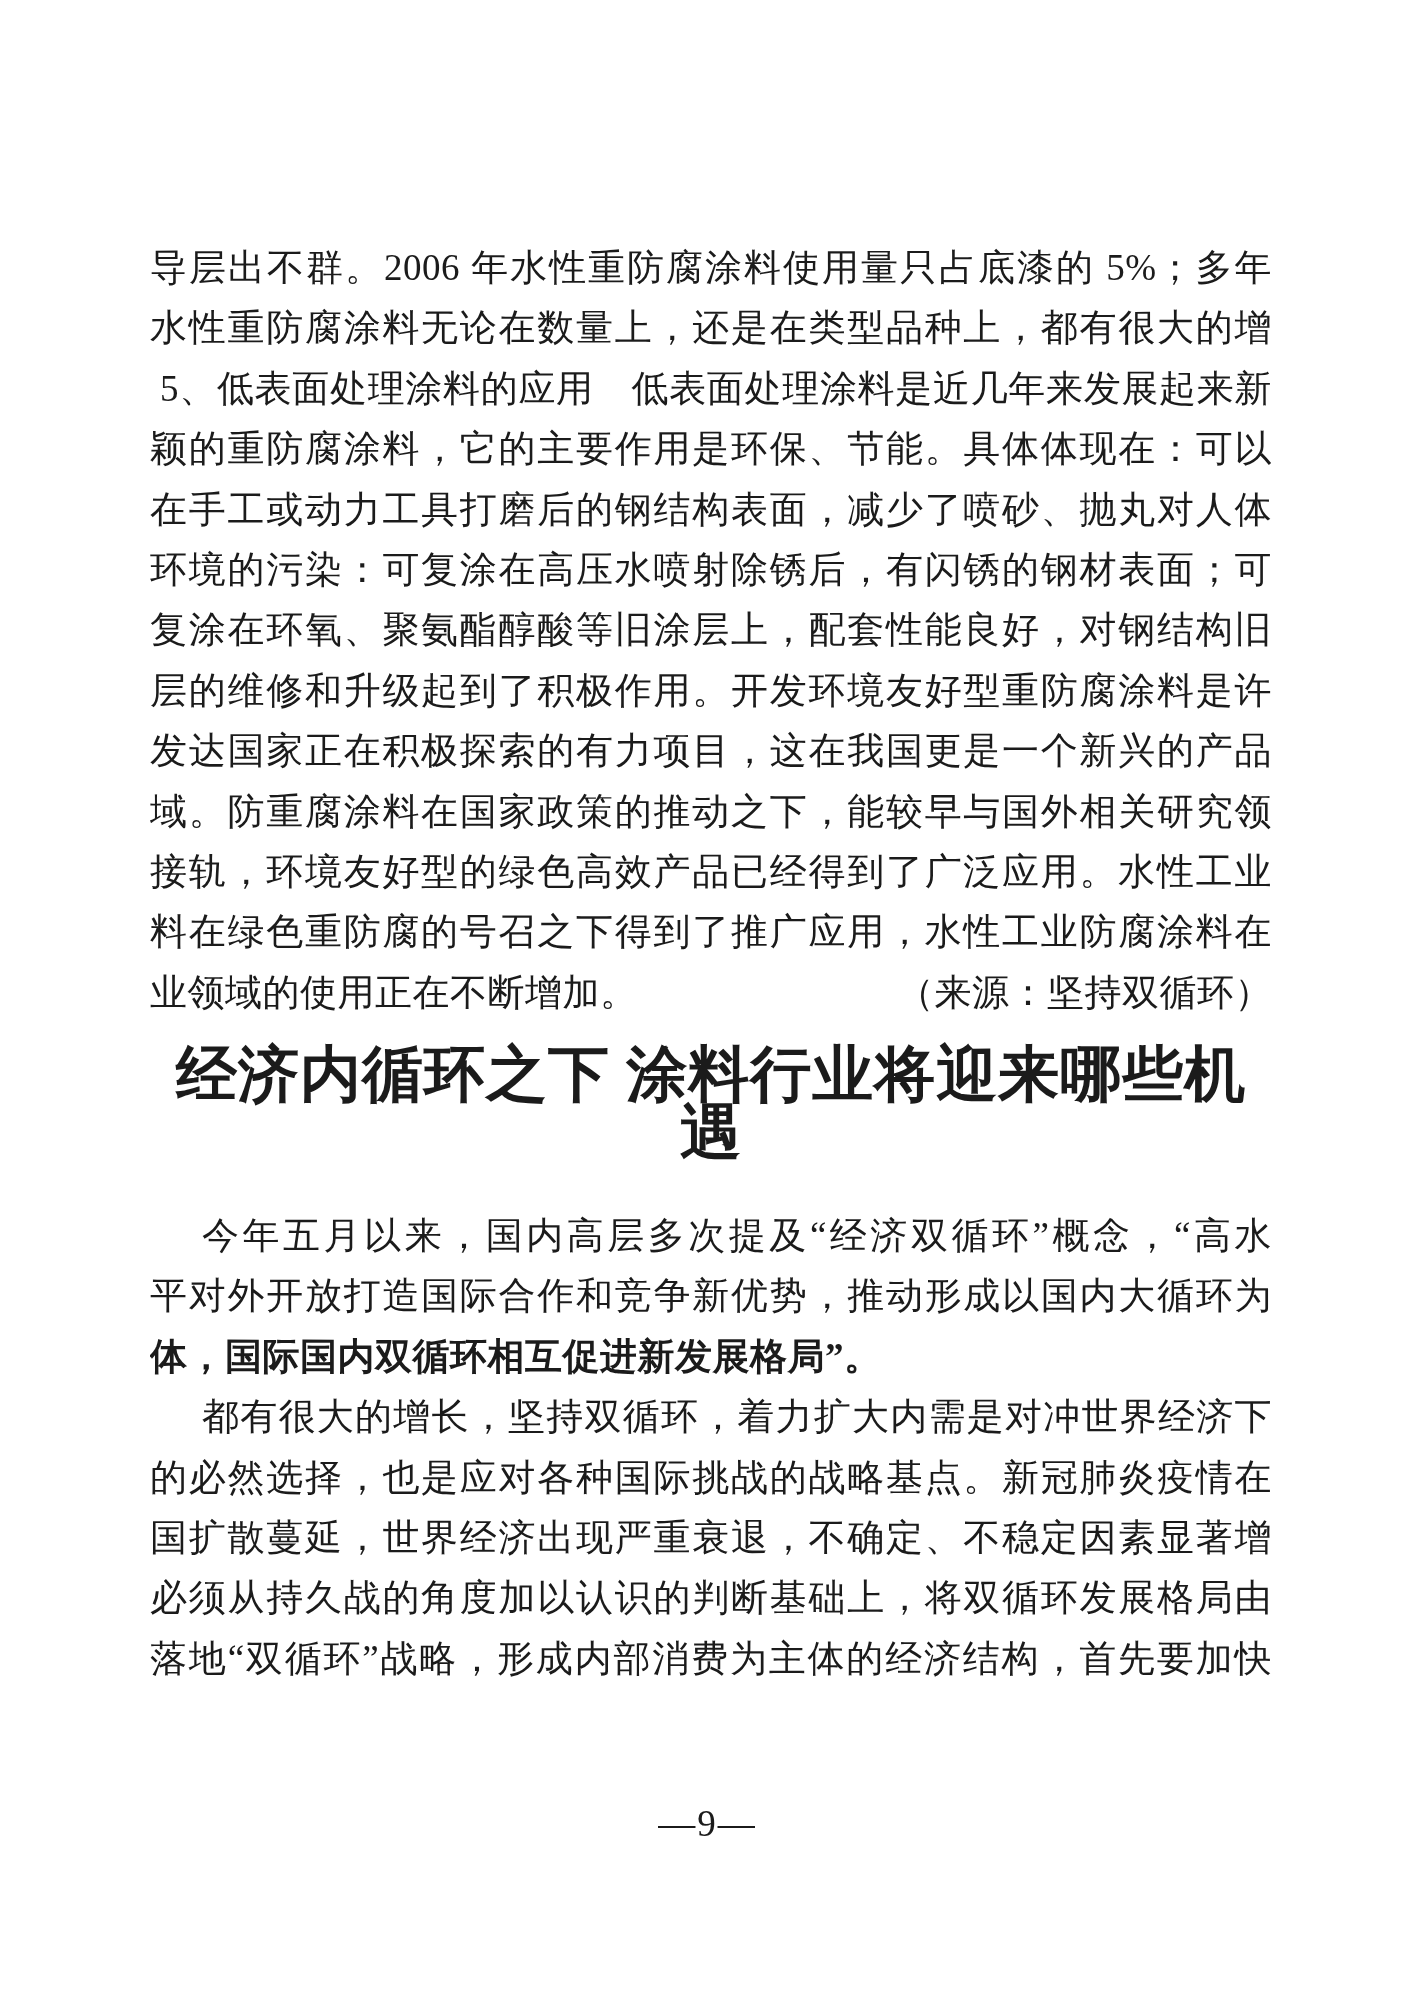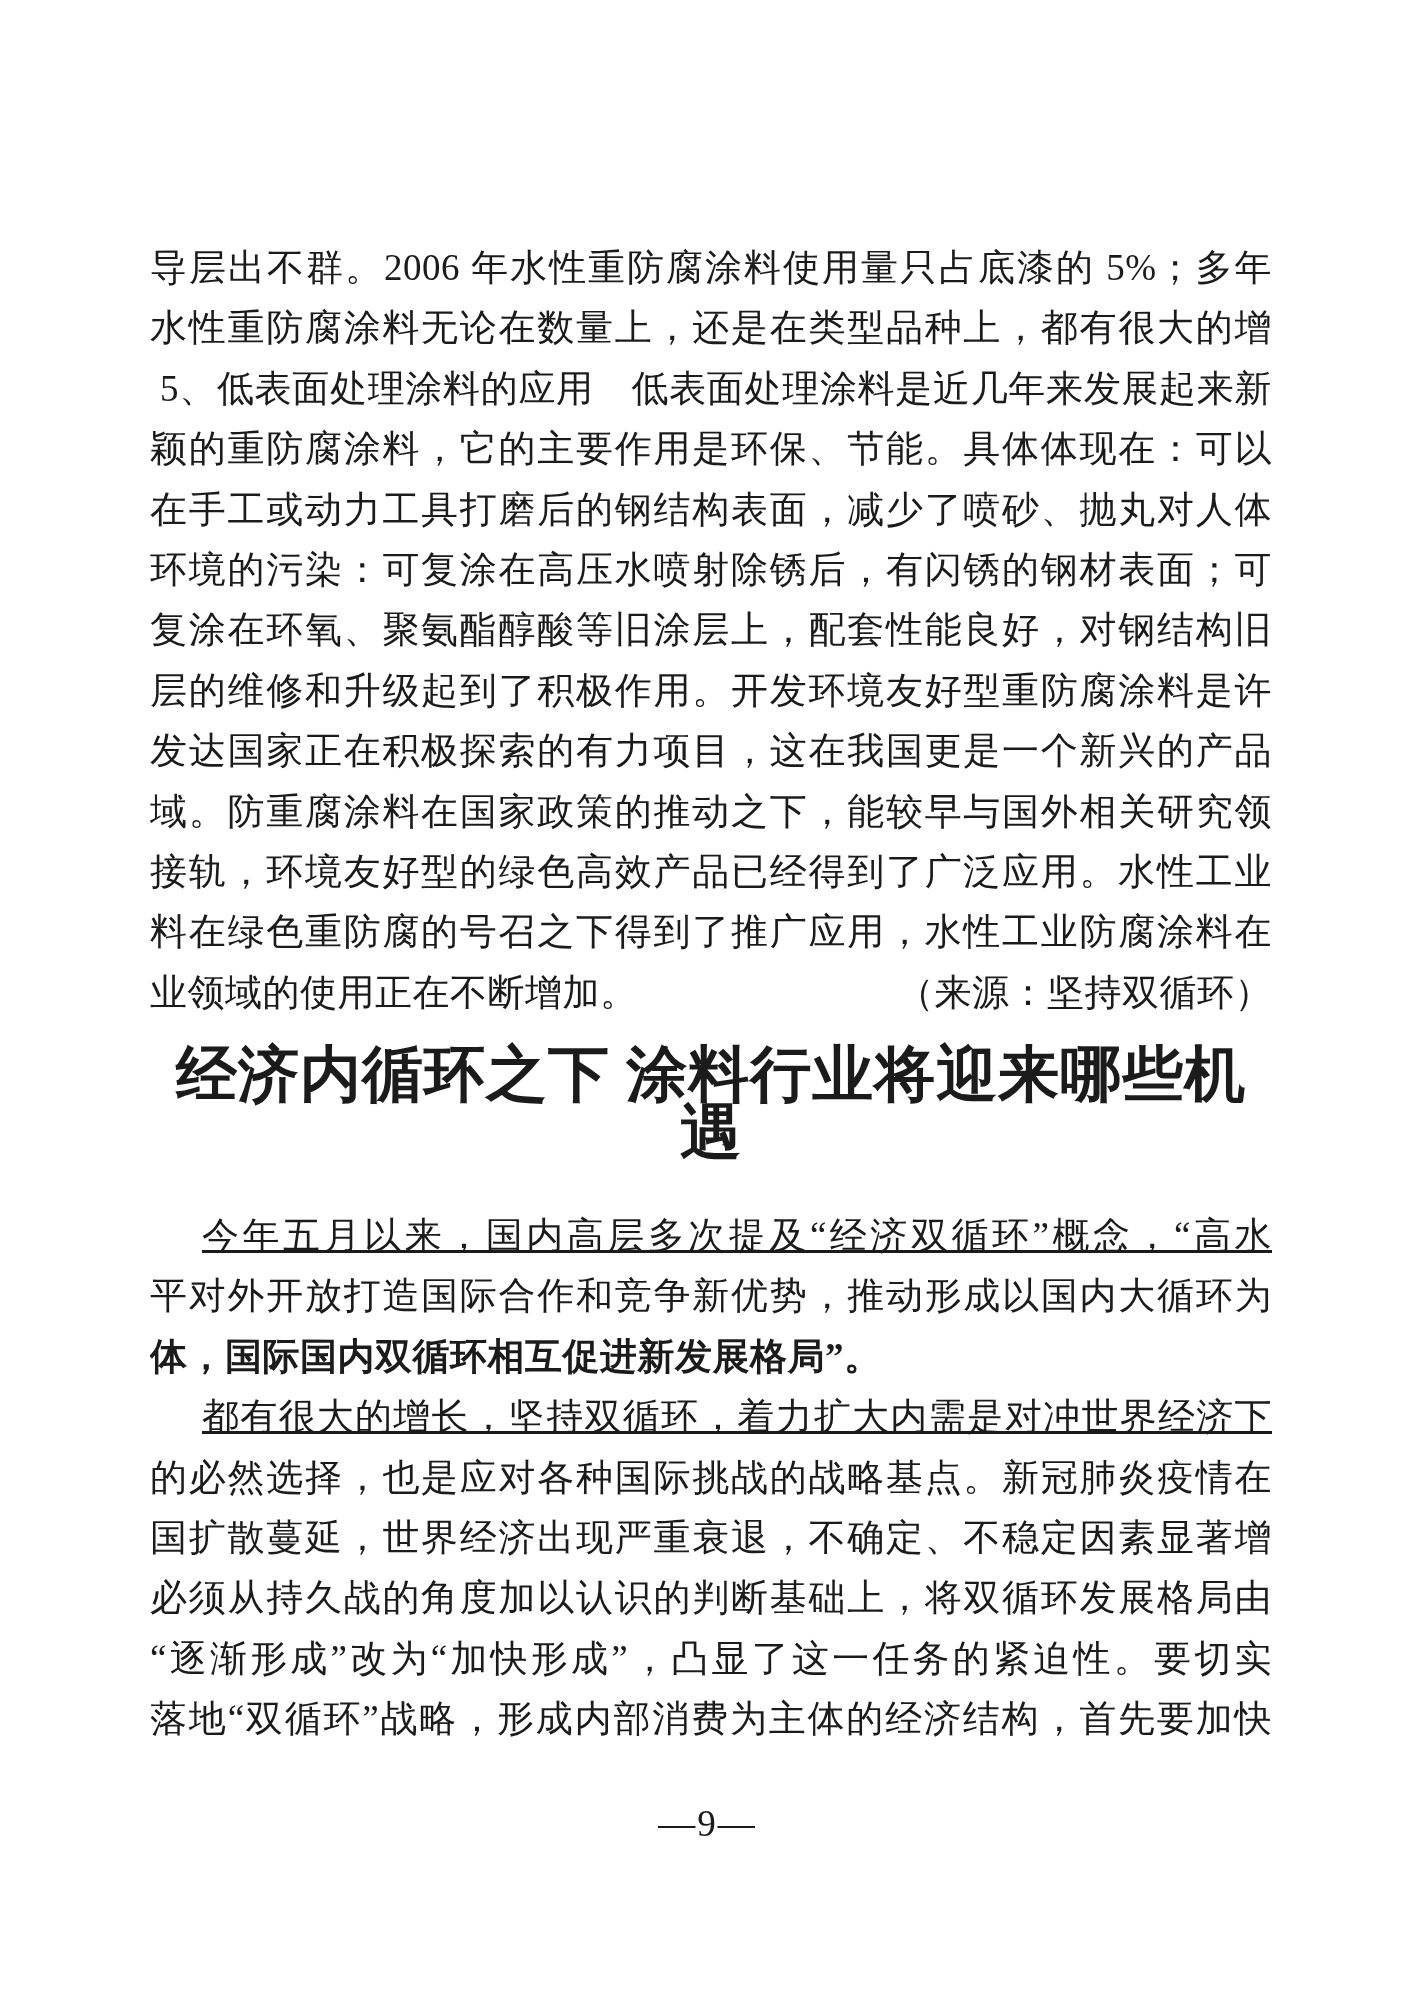--- a/index.html
+++ b/index.html
@@ -33,21 +33,21 @@
     letter-spacing: 0.5px;
     white-space: normal;
     overflow: hidden;
   }
   .line.short {
     text-align: left;
     text-align-last: left;
     font-weight: bold;
   }
   .line.sub-indent { padding-left: 10px; }
-  .line.para-indent { padding-left: 52px; text-decoration: underline; }
+  .line.para-indent { padding-left: 52px; }
   .line-flex {
     display: flex;
     justify-content: space-between;
     align-items: center;
     font-size: 37px;
     line-height: 60.4px;
     height: 60.4px;
     letter-spacing: 0.5px;
   }
   .article-title {
@@ -99,19 +99,18 @@
   <div class="article-title">经济内循环之下 涂料行业将迎来哪些机遇</div>
 
   <div class="block block-article">
     <div class="line para-indent">今年五月以来，国内高层多次提及“经济双循环”概念，“高水</div>
     <div class="line">平对外开放打造国际合作和竞争新优势，推动形成以国内大循环为主</div>
     <div class="line short">体，国际国内双循环相互促进新发展格局”。</div>
     <div class="line para-indent">都有很大的增长，坚持双循环，着力扩大内需是对冲世界经济下行</div>
     <div class="line">的必然选择，也是应对各种国际挑战的战略基点。新冠肺炎疫情在全</div>
     <div class="line">国扩散蔓延，世界经济出现严重衰退，不确定、不稳定因素显著增多，</div>
     <div class="line">必须从持久战的角度加以认识的判断基础上，将双循环发展格局由</div>
-    <div class="line">“逐渐形成”改为“加快形成”，凸显了这一任务的紧迫性。要切实</div>
     <div class="line">落地“双循环”战略，形成内部消费为主体的经济结构，首先要加快</div>
   </div>
 
   <div class="page-number">—9—</div>
 
 </div>
 
 </body></html>

